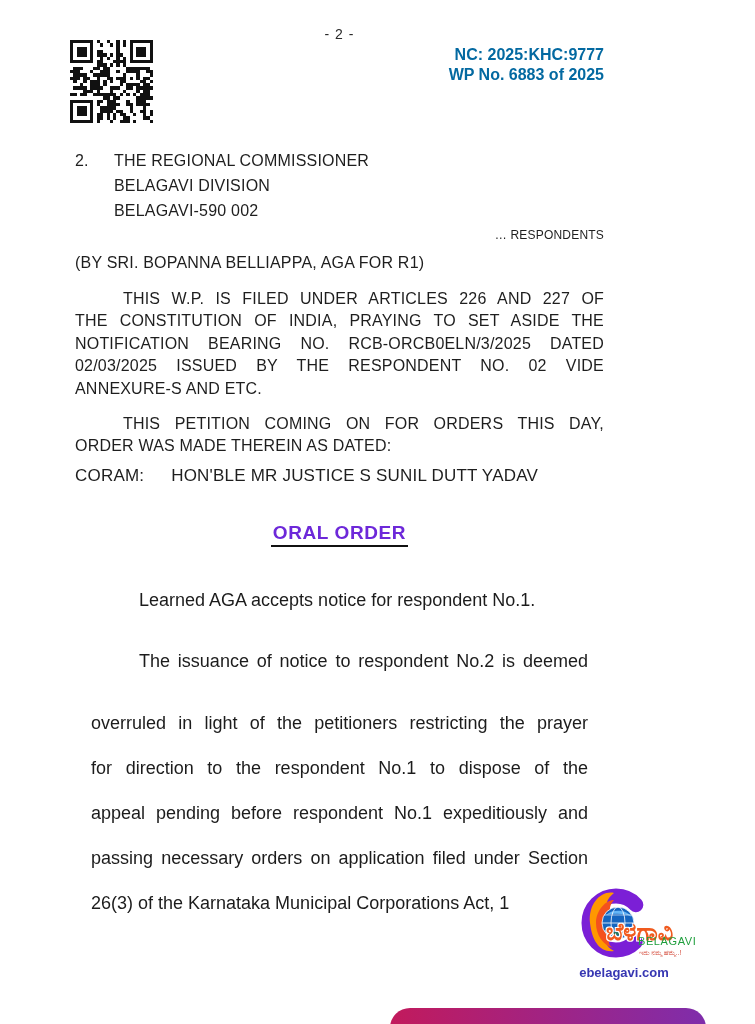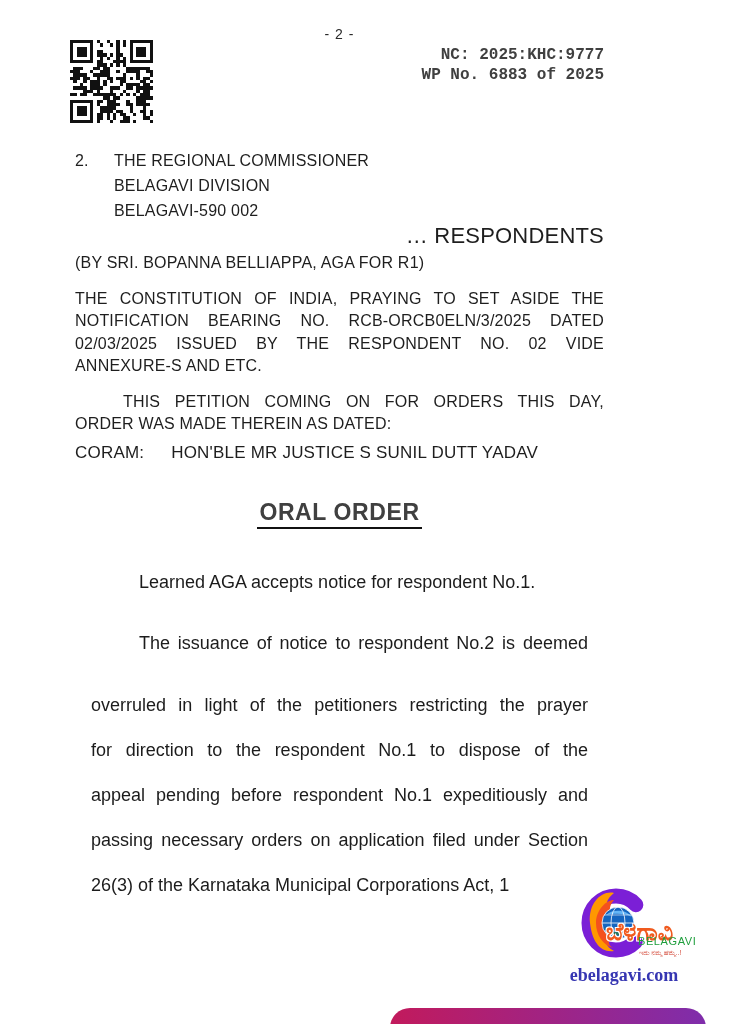--- a/index.html
+++ b/index.html
@@ -9,41 +9,41 @@
     width:755px;height:1024px;
     background:#ffffff;
     overflow:hidden;
     font-family:"Liberation Sans","DejaVu Sans",sans-serif;
     color:#1e1e1e;
   }
   .content{padding:26px 151px 0 75px;}
 
   .page-num{text-align:center;font-size:14px;color:#2a2a2a;letter-spacing:1px;}
 
-  .case-block{text-align:right;font-weight:bold;font-size:16px;line-height:20px;margin-top:3px;color:#404040;font-family:Liberation Mono, monospace;}
+  .case-block{text-align:right;font-weight:bold;font-size:16px;line-height:20px;margin-top:3px;color:#0369a1;}
 
   .respondent-block{display:flex;margin-top:63px;font-size:16px;line-height:25px;letter-spacing:0.2px;}
   .respondent-index{width:39px;flex:0 0 39px;}
-  .respondents-label{text-align:right;font-size:22px;line-height:25px;letter-spacing:0.2px;}
+  .respondents-label{text-align:right;font-size:12px;line-height:25px;letter-spacing:0.2px;}
   .counsel-line{font-size:16px;line-height:25px;margin-top:2px;letter-spacing:0.2px;}
 
   .para-caps{margin-top:13px;font-size:16px;line-height:22.4px;letter-spacing:0.2px;}
   .para-caps2{margin-top:13px;font-size:16px;line-height:22.4px;letter-spacing:0.2px;}
 
   .jline{text-align:justify;text-align-last:justify;}
   .jline.first{text-indent:48px;}
   .jline.last{text-align-last:left;}
 
   .coram-line{margin-top:8px;font-size:17px;letter-spacing:0.2px;}
   .coram-judge{margin-left:27px;}
 
   .order-heading-wrap{text-align:center;margin-top:36px;}
   .order-heading{
-    display:inline-block;font-size:23px;font-weight:bold;letter-spacing:0.6px;
-    border-bottom:2.5px solid #111;padding:0 2px 1px 2px;color:#404040;
+    display:inline-block;font-size:19px;font-weight:bold;letter-spacing:0.6px;
+    border-bottom:2.5px solid #111;padding:0 2px 1px 2px;color:#6d28d9;
   }
 
   .order-section{margin-top:31px;font-size:18px;line-height:45px;color:#1c1c1c;}
   .order-para{margin:16px;}
   .order-para.p3{margin-top:17px;}
 
   .qr{position:absolute;left:70px;top:40px;width:83px;height:83px;}
   .qr svg{width:100%;height:100%;display:block;}
 
   
@@ -60,22 +60,22 @@
   .wm-latin{
     position:absolute;left:82px;top:56px;
     font-size:11px;font-weight:normal;color:#1e9e3c;letter-spacing:0.6px;white-space:nowrap;
   }
   .wm-tagline{
     position:absolute;left:83px;top:70px;
     font-size:6.5px;color:#d03b2a;white-space:nowrap;
   }
   .wm-site{
     position:absolute;left:6px;top:86px;width:124px;text-align:center;
-    font-family:Liberation Serif, serif;
-    font-size:18px;font-weight:bold;color:#3636b2;white-space:nowrap;
+    font-family:Liberation Sans, sans-serif;
+    font-size:13px;font-weight:bold;color:#3636b2;white-space:nowrap;
   }
 
   .footer-bar{
     position:absolute;left:390px;top:1008px;width:316px;height:40px;
     border-radius:20px;
     background:linear-gradient(90deg,#c21a5c 0%,#7f2dab 100%);
     z-index:4;
   }
 </style>
 </head>
@@ -340,20 +340,21 @@
         <div>BELAGAVI DIVISION</div>
         <div>BELAGAVI-590 002</div>
       </div>
     </div>
 
     <div class="respondents-label">… RESPONDENTS</div>
 
     <div class="counsel-line">(BY SRI. BOPANNA BELLIAPPA, AGA FOR R1)</div>
 
     <div class="para-caps">
+        <div class="jline first">THIS W.P. IS FILED UNDER ARTICLES 226 AND 227 OF</div>
         <div class="jline">THE CONSTITUTION OF INDIA, PRAYING TO SET ASIDE THE</div>
         <div class="jline">NOTIFICATION BEARING NO. RCB-ORCB0ELN/3/2025 DATED</div>
         <div class="jline">02/03/2025 ISSUED BY THE RESPONDENT NO. 02 VIDE</div>
         <div class="jline last">ANNEXURE-S AND ETC.</div>
       </div>
 
     <div class="para-caps2">
         <div class="jline first">THIS PETITION COMING ON FOR ORDERS THIS DAY,</div>
         <div class="jline last">ORDER WAS MADE THEREIN AS DATED:</div>
       </div>

